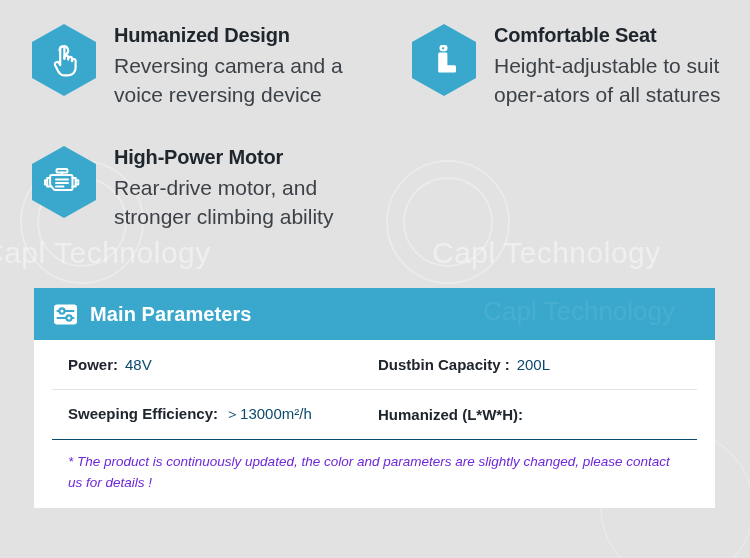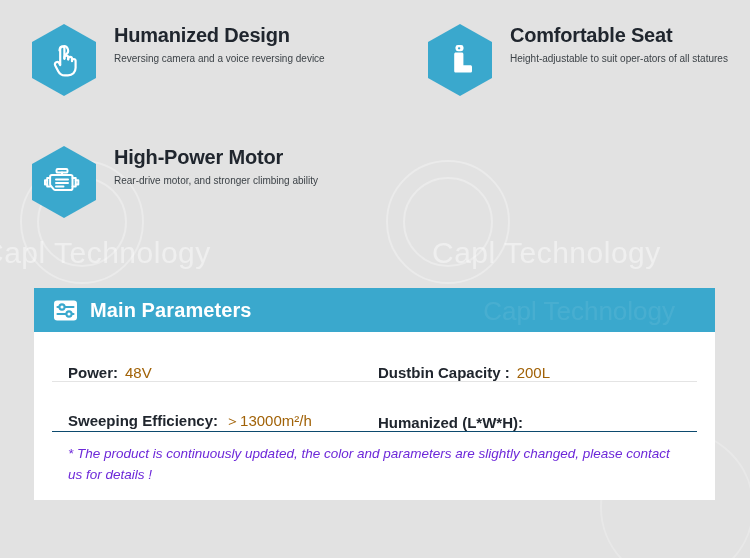--- a/index.html
+++ b/index.html
@@ -47,21 +47,21 @@
 
   
   .features {
     position: absolute;
     left: 0; top: 0;
     width: 750px;
     height: 268px;
     display: grid;
     grid-template-columns: 360px 360px;
     grid-template-rows: 122px 122px;
-    column-gap: 36px;
+    column-gap: 20px;
     padding: 22px 0 0 30px;
     box-sizing: border-box;
   }
   .feature {
     display: flex;
     align-items: flex-start;
   }
   .hexwrap {
     flex: 0 0 auto;
     width: 68px;
@@ -89,37 +89,37 @@
   .feature-text { padding-top: 2px; }
   .feature-title {
     font-size: 20px;
     font-weight: bold;
     color: #20262e;
     letter-spacing: -0.2px;
     line-height: 1.1;
     margin: 0 0 6px 0;
   }
   .feature-desc {
-    font-size: 10px;
+    font-size: 21px;
     color: #3c4247;
     line-height: 1.38;
     margin: 0;
     max-width: 262px;
   }
 
   
   .panel {
     position: absolute;
     left: 34px;
     top: 288px;
     width: 681px;
   }
   .panel-header {
     background: #3aa8cd;
-    height: 44px;
+    height: 52px;
     display: flex;
     align-items: center;
     padding-left: 18px;
     box-sizing: border-box;
     position: relative;
     overflow: hidden;
   }
   .panel-header .hdr-wm {
     position: absolute;
     right: 40px; top: 8px;
@@ -142,41 +142,41 @@
   }
   .panel-body {
     background: #ffffff;
     padding: 0 0 0 0;
     width: 681px;
     box-sizing: border-box;
   }
   .param-row {
     display: flex;
     height: 49px;
-    align-items: flex-end;
+    align-items: center;
     border-bottom: 1px solid #e4e4e4;
     margin: 0 18px;
   }
   .param-row:last-of-type { border-bottom: 1px solid #0c4a6e; }
   .param-cell {
     display: flex;
     align-items: baseline;
     box-sizing: border-box;
   }
   .param-cell.left  { width: 326px; padding-left: 16px; }
   .param-cell.right { width: 319px; }
   .param-label {
     font-size: 15px;
     font-weight: bold;
     color: #20262e;
     white-space: nowrap;
   }
   .param-value {
     font-size: 15px;
-    color: #a16207;
+    color: #0c4a6e;
     margin-left: 7px;
     white-space: nowrap;
   }
   .note {
     font-size: 13.5px;
     font-style: italic;
     color: #6d28d9;
     line-height: 1.55;
     padding: 12px 30px 14px 34px;
     margin: 0;

